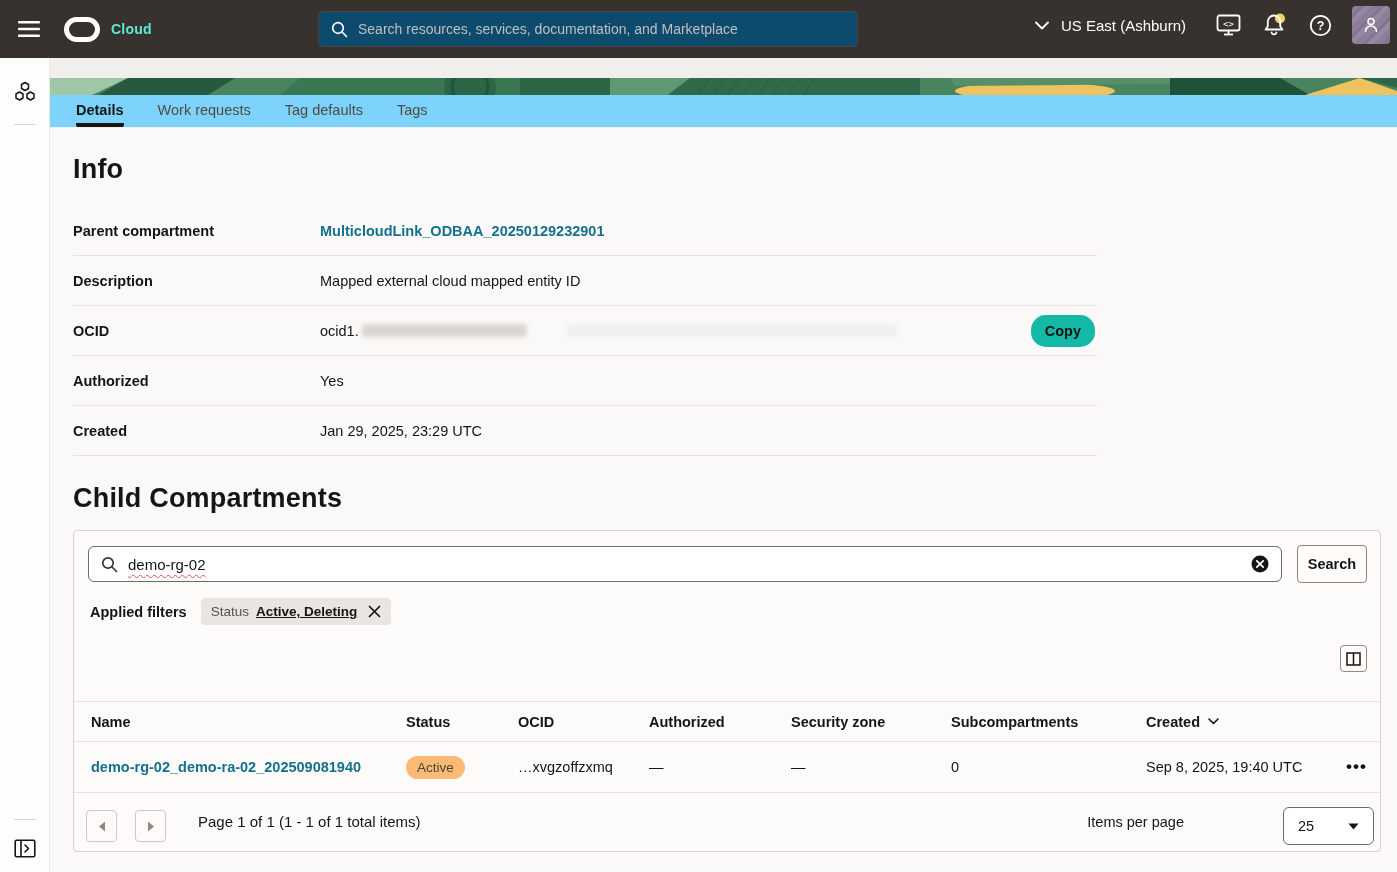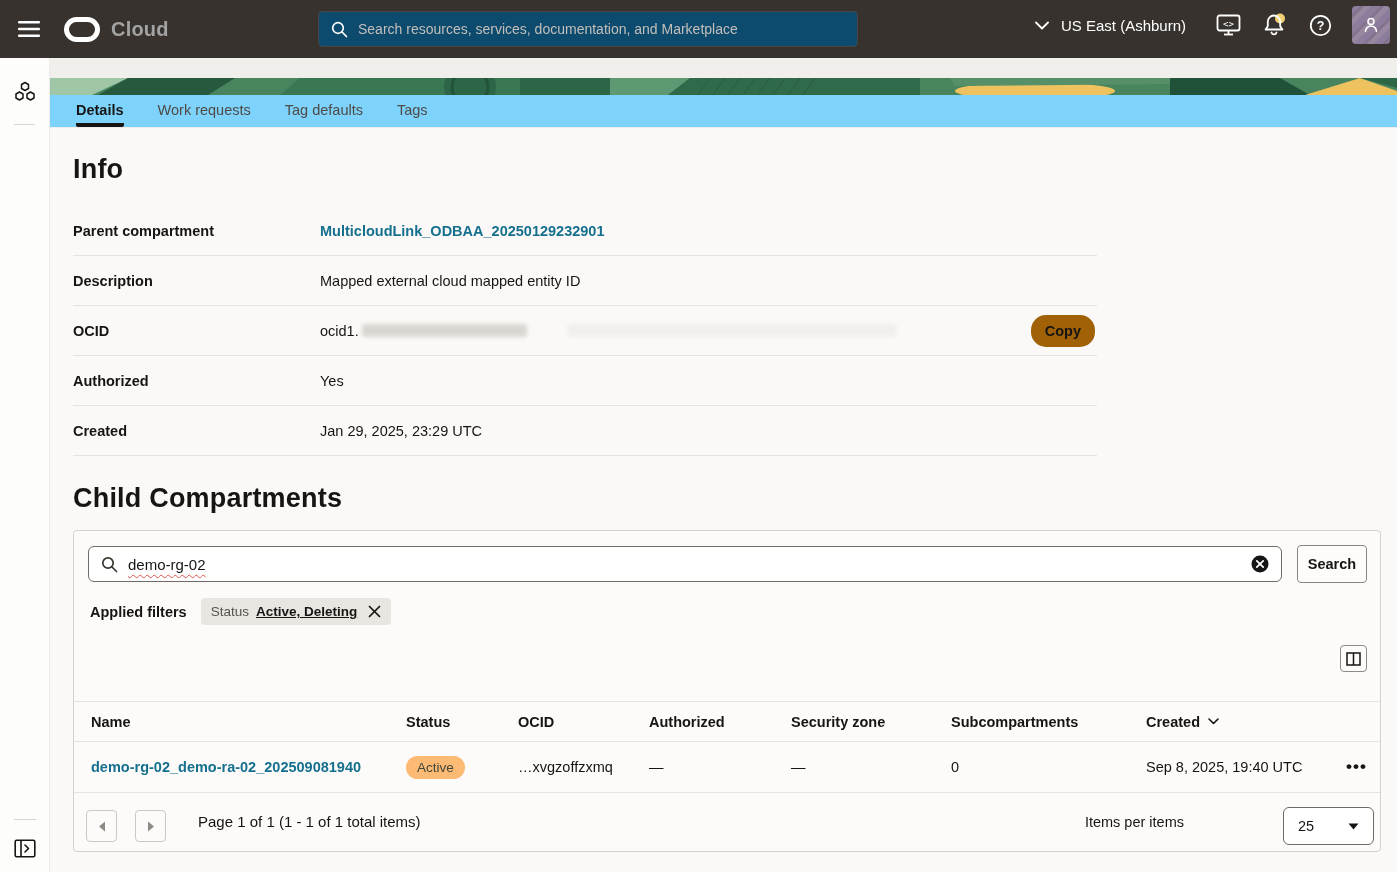--- a/index.html
+++ b/index.html
@@ -9,21 +9,21 @@
     background:#faf9f7; color:#161513; position:relative;
   }
 
   
   .topbar {
     position:absolute; left:0; top:0; width:1397px; height:58px;
     background:#37322e; display:flex; align-items:center;
   }
   .hamburger { width:40px; height:40px; margin-left:9px; display:flex; align-items:center; justify-content:center; cursor:pointer; }
   .brand { display:flex; align-items:center; gap:11px; margin-left:15px; cursor:pointer; }
-  .brand-label { color:#a3a3a3; font-size:20px; font-weight:600; letter-spacing:.2px; }
+  .brand-label { color:#5eead4; font-size:14px; font-weight:600; letter-spacing:.2px; }
   .hdr-search {
     position:absolute; left:318px; top:11px; width:540px; height:36px;
     background:#0c4a6e; border:1px solid #4a4540; border-radius:4px;
     display:flex; align-items:center; padding:0 12px; gap:10px;
   }
   .hdr-search input {
     flex:1; background:transparent; border:none; outline:none;
     color:#e8e5e1; font-size:14px; font-family:inherit;
   }
   .hdr-search input::placeholder { color:#c3bfba; }
@@ -65,21 +65,21 @@
   .info-rows { position:absolute; left:23px; top:78px; width:1024px; }
   .info-row { display:flex; align-items:center; min-height:50px; border-bottom:1px solid #e7e3df; position:relative; }
   .info-label { width:247px; font-size:14.5px; font-weight:700; flex:none; }
   .info-value { font-size:14.5px; display:flex; align-items:center; }
   a.lnk { color:#15708e; font-weight:600; text-decoration:none; cursor:pointer; }
   .redact { display:inline-block; width:165px; height:13px; margin-left:3px; border-radius:3px;
             background:#cfcbc6; filter:blur(2px); opacity:.75; }
   .redact.faint { width:330px; opacity:.2; margin-left:40px; }
   .copy-btn {
     position:absolute; right:2px; top:9px; height:32px; padding:0 14px;
-    background:#a16207; border:none; border-radius:15px;
+    background:#14b8a6; border:none; border-radius:15px;
     font-family:inherit; font-size:14.5px; font-weight:700; color:#161513; cursor:pointer;
   }
 
   
   .child-title { position:absolute; left:23px; top:355px; }
   .panel {
     position:absolute; left:23px; top:402px; width:1308px; height:322px;
     border:1px solid #d5d0cb; border-radius:4px; background:#fcfbf9;
   }
   .search-box {
@@ -379,21 +379,21 @@
         <svg width="8" height="11" viewBox="0 0 8 11">
             <polygon points="7,0.5 1,5.5 7,10.5" fill="#8f8a84"></polygon>
           </svg>
       </div>
       <div class="pg-btn pg-next">
         <svg width="8" height="11" viewBox="0 0 8 11">
             <polygon points="1,0.5 7,5.5 1,10.5" fill="#8f8a84"></polygon>
           </svg>
       </div>
       <div class="pg-text">Page 1 of 1 (1 - 1 of 1 total items)</div>
-      <div class="ipp-label">Items per items</div>
+      <div class="ipp-label">Items per page</div>
       <div class="ipp-select">
         <span>25</span>
         <span class="caret" style="display:flex;">
           <svg width="11" height="7" viewBox="0 0 11 7">
               <polygon points="0.5,0.5 10.5,0.5 5.5,6.5" fill="#161513"></polygon>
             </svg>
         </span>
       </div>
     </div>
 

